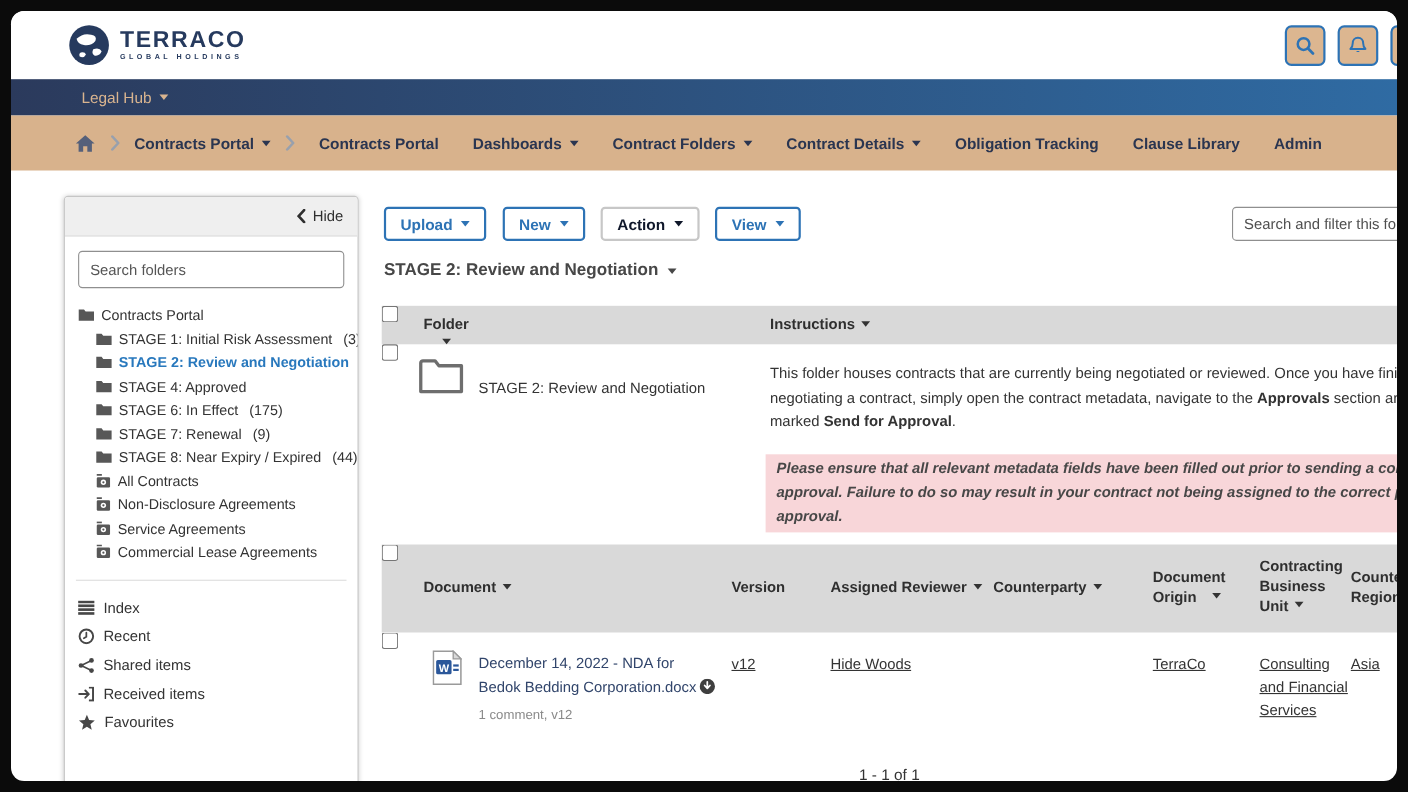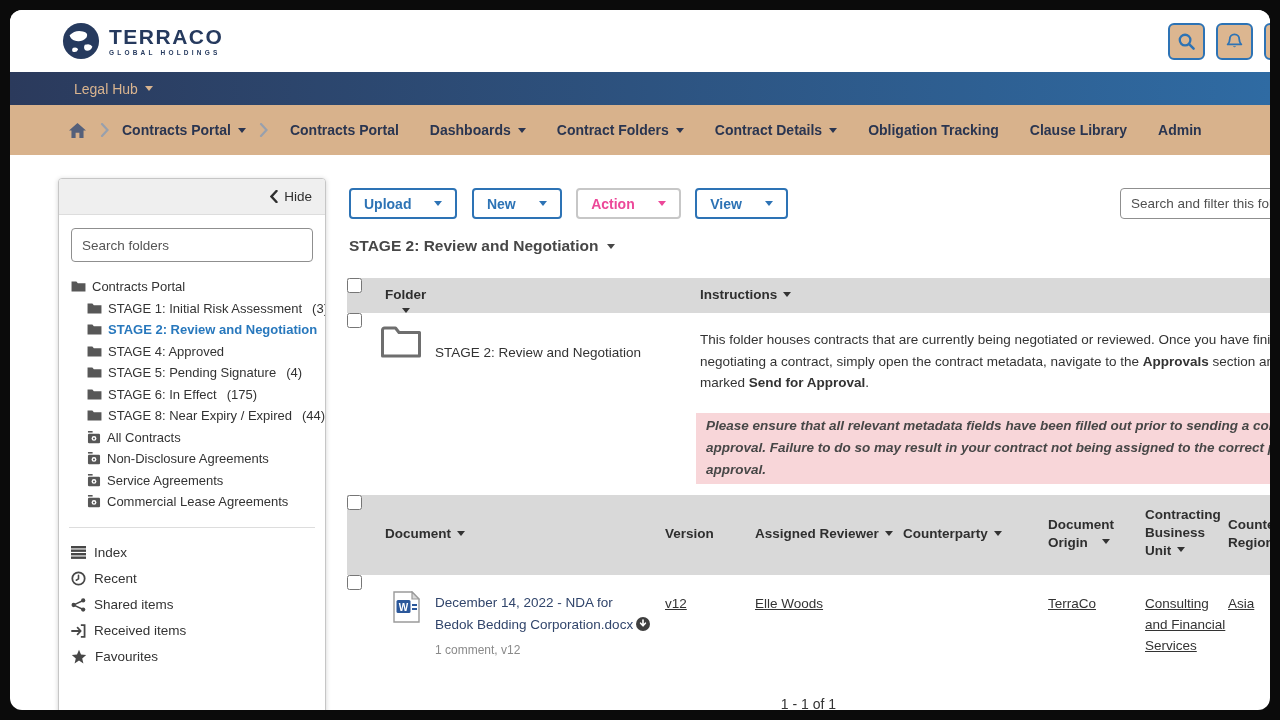--- a/index.html
+++ b/index.html
@@ -39,22 +39,22 @@
   .tree-item { display:flex; align-items:center; gap:6px; cursor:pointer; }
   .tree-item.child { padding-left:16px; }
   .tree-item .cnt { margin-left:4px; }
   .tree-item.selected .lbl { color:#2878bd; font-weight:bold; }
   .side-divider { border-top:1px solid #ddd; margin:14px 10px 10px 10px; }
   .side-links { padding:2px 10px 0 12px; }
   .side-link { display:flex; align-items:center; gap:8px; height:26px; font-size:13.5px; cursor:pointer; }
   .t-ico { flex:0 0 auto; display:inline-flex; }
 
   
-  .btn { display:inline-flex; align-items:center; gap:23px; height:31px; padding:0 13px; background:#fff; border:2px solid #2d73b5; border-radius:4px; color:#2d73b5; font-size:14px; font-weight:bold; margin-right:10px; cursor:pointer; font-family:inherit; }
-  .btn.disabled { border-color:#c7c7c7; color:#ec4899; cursor:default;justify-content:center; }
+  .btn { display:inline-flex; align-items:center; gap:8px; height:31px; padding:0 13px; background:#fff; border:2px solid #2d73b5; border-radius:4px; color:#2d73b5; font-size:14px; font-weight:bold; margin-right:10px; cursor:pointer; font-family:inherit; }
+  .btn.disabled { border-color:#c7c7c7; color:#0f172a; cursor:default;justify-content:center; }
   .toolbar { position:absolute; left:339px; top:178px; }
   .filter-input { position:absolute; left:1110px; top:178px; width:180px; height:31px; border:1px solid #8f8f8f; border-radius:4px; padding:0 10px; font-size:13.5px; font-family:inherit; color:#333; }
   .filter-input::placeholder { color:#4f4f4f; }
   .page-title { position:absolute; left:339px; top:227px; font-size:15.5px; font-weight:bold; color:#474747; display:flex; align-items:center; gap:9px; cursor:pointer; }
 
   
   .thead { position:absolute; background:#d9d9d9; color:#2f2f2f; font-weight:bold; font-size:13.5px; }
   .folder-thead { left:337px; top:268px; width:953px; height:35px; }
   .th { position:absolute; display:flex; align-items:center; gap:6px; white-space:normal; }
   .sort { display:inline-block; width:0; height:0; border-left:4px solid transparent; border-right:4px solid transparent; border-top:5px solid #333; }
@@ -209,31 +209,31 @@
             </svg>
           </span>
         <span class="lbl">STAGE 4: Approved</span>
       </div>
       <div class="tree-item child">
         <span class="t-ico">
             <svg width="15" height="13" viewBox="0 0 16 14">
               <path d="M.5 1.5 h5.2 l1.6 2 h8.2 v9 h-15Z" fill="#575757"></path>
             </svg>
           </span>
-        <span class="lbl">STAGE 5: Pending Signature</span>
-          <span class="cnt">(4)</span>
-      </div>
-      <div class="tree-item child">
-        <span class="t-ico">
-            <svg width="15" height="13" viewBox="0 0 16 14">
-              <path d="M.5 1.5 h5.2 l1.6 2 h8.2 v9 h-15Z" fill="#575757"></path>
-            </svg>
-          </span>
         <span class="lbl">STAGE 6: In Effect</span>
           <span class="cnt">(175)</span>
+      </div>
+      <div class="tree-item child">
+        <span class="t-ico">
+            <svg width="15" height="13" viewBox="0 0 16 14">
+              <path d="M.5 1.5 h5.2 l1.6 2 h8.2 v9 h-15Z" fill="#575757"></path>
+            </svg>
+          </span>
+        <span class="lbl">STAGE 7: Renewal</span>
+          <span class="cnt">(9)</span>
       </div>
       <div class="tree-item child">
         <span class="t-ico">
             <svg width="15" height="13" viewBox="0 0 16 14">
               <path d="M.5 1.5 h5.2 l1.6 2 h8.2 v9 h-15Z" fill="#575757"></path>
             </svg>
           </span>
         <span class="lbl">STAGE 8: Near Expiry / Expired</span>
           <span class="cnt">(44)</span>
       </div>
@@ -428,21 +428,21 @@
       <text x="10.5" y="19.5" text-anchor="middle" font-size="10" font-weight="bold" fill="#fff" font-family="Liberation Sans, sans-serif">W</text>
       <rect x="19" y="13" width="5" height="2" fill="#2b579a"></rect>
         <rect x="19" y="17" width="5" height="2" fill="#2b579a"></rect>
     </svg>
     <div class="doc-name"><span>December 14, 2022 - NDA for Bedok Bedding Corporation.docx</span><svg class="dl-circle" width="14" height="14" viewBox="0 0 14 14">
           <circle cx="7" cy="7" r="7" fill="#3f3f3f"></circle>
           <path d="M7 3 v5 M4.6 6.2 L7 8.8 L9.4 6.2" stroke="#fff" stroke-width="1.6" fill="none" stroke-linecap="round" stroke-linejoin="round"></path>
         </svg></div>
     <div class="doc-meta">1 comment, v12</div>
     <div class="cell" style="left:318px;">v12</div>
-    <div class="cell" style="left:408px;">Elle Woods</div>
+    <div class="cell" style="left:408px;">Hide Woods</div>
     <div class="cell" style="left:701px;">TerraCo</div>
     <div class="cell" style="left:798px; width:90px;">Consulting and Financial Services</div>
     <div class="cell" style="left:881px;">Asia</div>
   </div>
 
   <div class="pagination">1 - 1 of 1</div>
 
 </div>
 
 </body></html>

